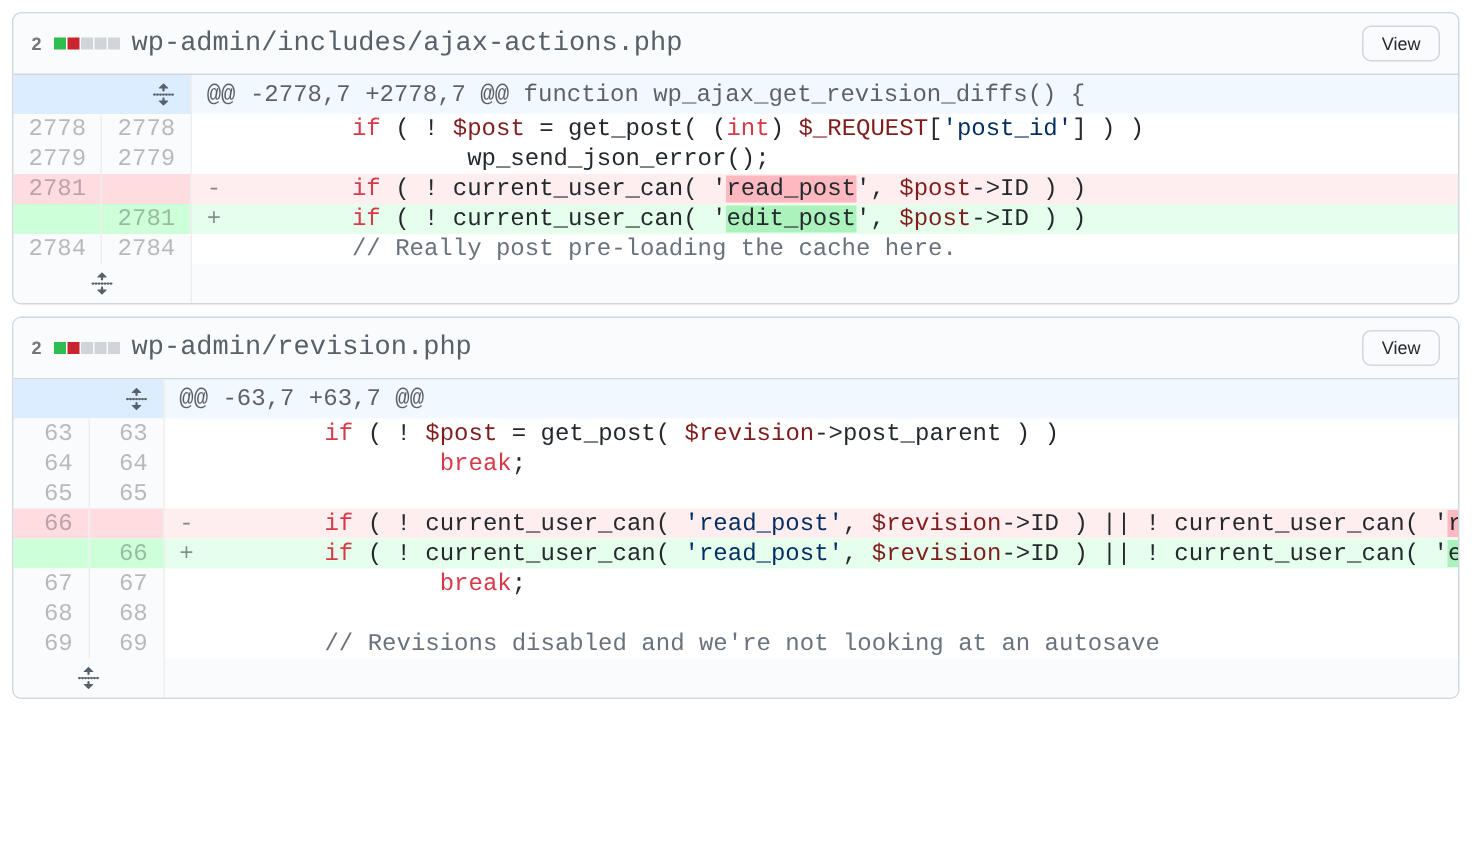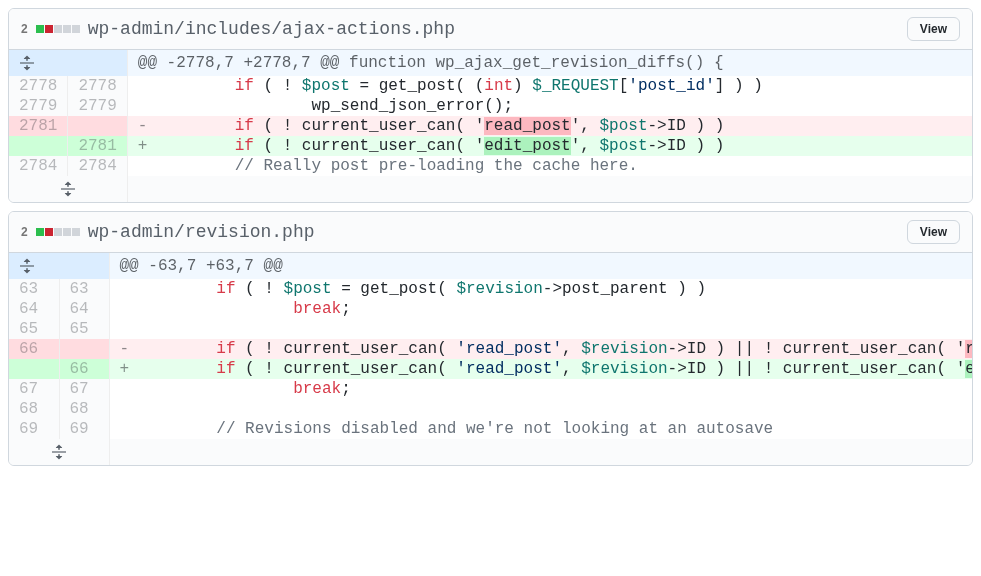--- a/index.html
+++ b/index.html
@@ -7,37 +7,37 @@
 .file { border: 1px solid #d0d7de; border-radius: 6px; margin: 8px; overflow: hidden; }
 .file-header { background: #fafbfc; padding: 8px 12px; display: flex; align-items: center; justify-content: space-between; border-bottom: 1px solid #d0d7de; }
 .file-info { display: flex; align-items: center; gap: 8px; }
 .count { color: #767676; font-weight: 600; font-size: 12px; }
 .diffstat { display: inline-flex; gap: 1px; }
 .diffstat span { width: 8px; height: 8px; }
 .ds-add { background: #2cbe4e; }
 .ds-del { background: #cb2431; }
 .ds-neutral { background: #d1d5da; }
 .file-path { color: #586069; font-size: 18px; font-family: SFMono-Regular, Consolas, "Liberation Mono", Menlo, monospace; }
-.view-btn { background: #fafbfc; border: 1px solid #d0d7de; border-radius: 6px; padding: 4px 12px; font-size: 12px; color: #24292e; cursor: pointer; font-weight: 700; }
+.view-btn { background: #fafbfc; border: 1px solid #d0d7de; border-radius: 6px; padding: 4px 12px; font-size: 12px; color: #24292e; cursor: pointer; font-weight: 400; }
 table { width: 100%; border-collapse: collapse; font-family: SFMono-Regular, Consolas, "Liberation Mono", Menlo, monospace; font-size: 16px; line-height: 20px; }
-td.num { width: 50px; min-width: 50px; padding: 0 10px; color: rgba(27,31,35,0.3); background: #fafbfc; user-select: none; border-right: 1px solid #eee; vertical-align: top; }
+td.num { width: 50px; min-width: 50px; text-align: right; padding: 0 10px; color: rgba(27,31,35,0.3); background: #fafbfc; user-select: none; border-right: 1px solid #eee; vertical-align: top; }
 td.num-del { background: #ffdce0; }
 td.num-add { background: #cdffd8; }
 td.code { padding: 0 10px; white-space: pre; color: #24292e; }
 tr.hunk td.code { background: #f1f8ff; color: rgba(27,31,35,0.7); }
 tr.hunk td.num { background: #dbedff; }
 tr.del td.code { background: #ffeef0; }
 tr.add td.code { background: #e6ffed; }
 .marker { display: inline-block; width: 20px; user-select: none; color: rgba(27,31,35,0.5); }
 .hl-del { background: #fdb8c0; }
 .hl-add { background: #acf2bd; }
 .pl-k { color: #d73a49; }
 .pl-s { color: #032f62; }
 .pl-c { color: #6a737d; }
-.pl-v { color: #0f766e; }
+.pl-v { color: #7f1d1d; }
 .expand-row td { background: #fafbfc; text-align: center; padding: 0; }
 .expand-cell { width: 100px; border-right: 1px solid #eee; }
 .expand-icon { color: #586069; padding: 3px 0; cursor: pointer; }
 .expand-icon svg { vertical-align: middle; }
 </style>
 </head>
 <body>
 
 <div id="root">
     <div class="file">

